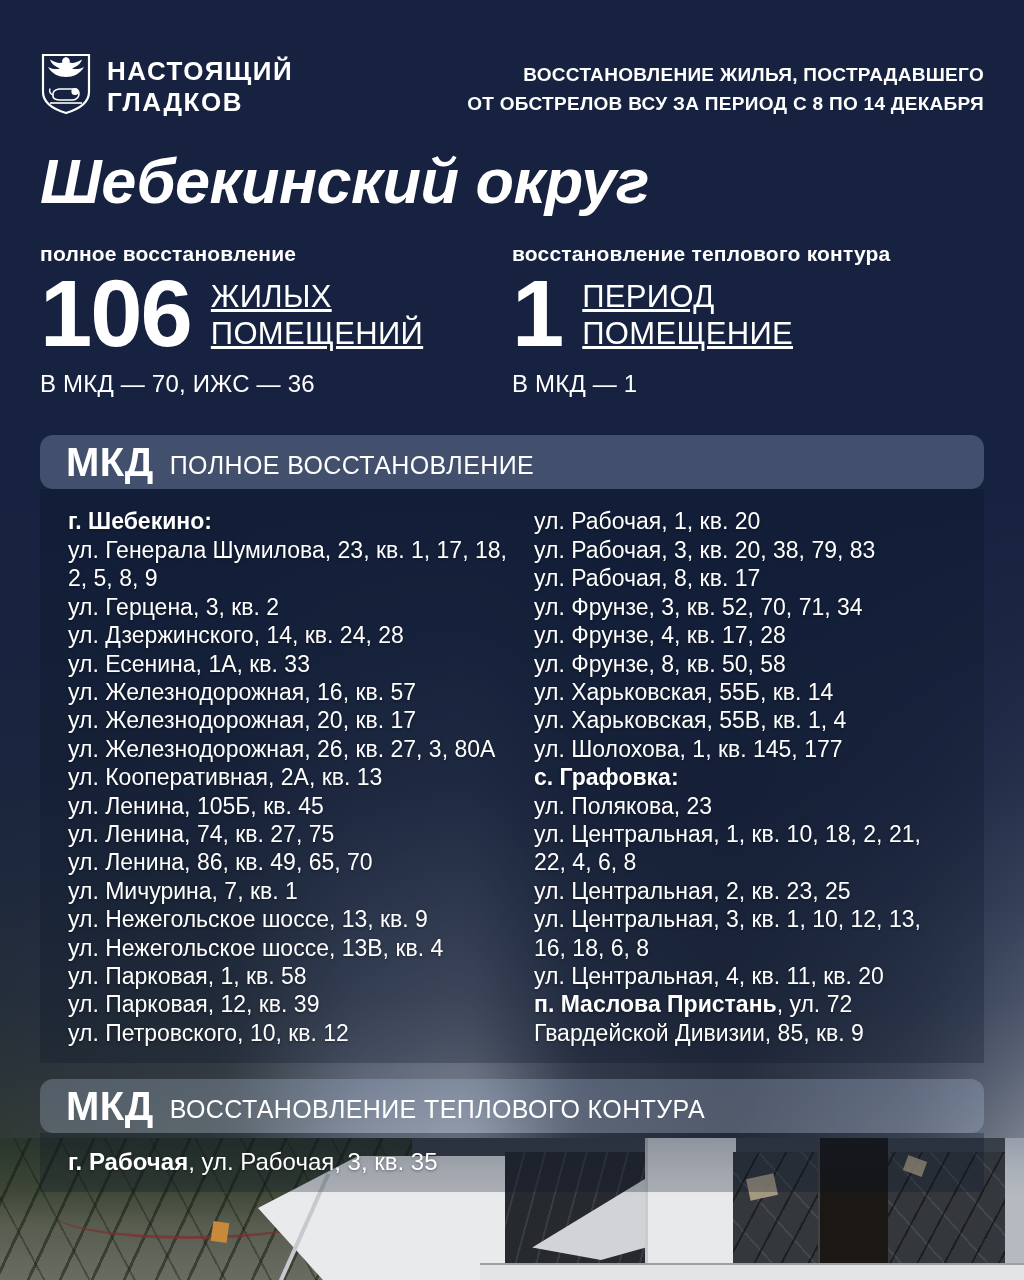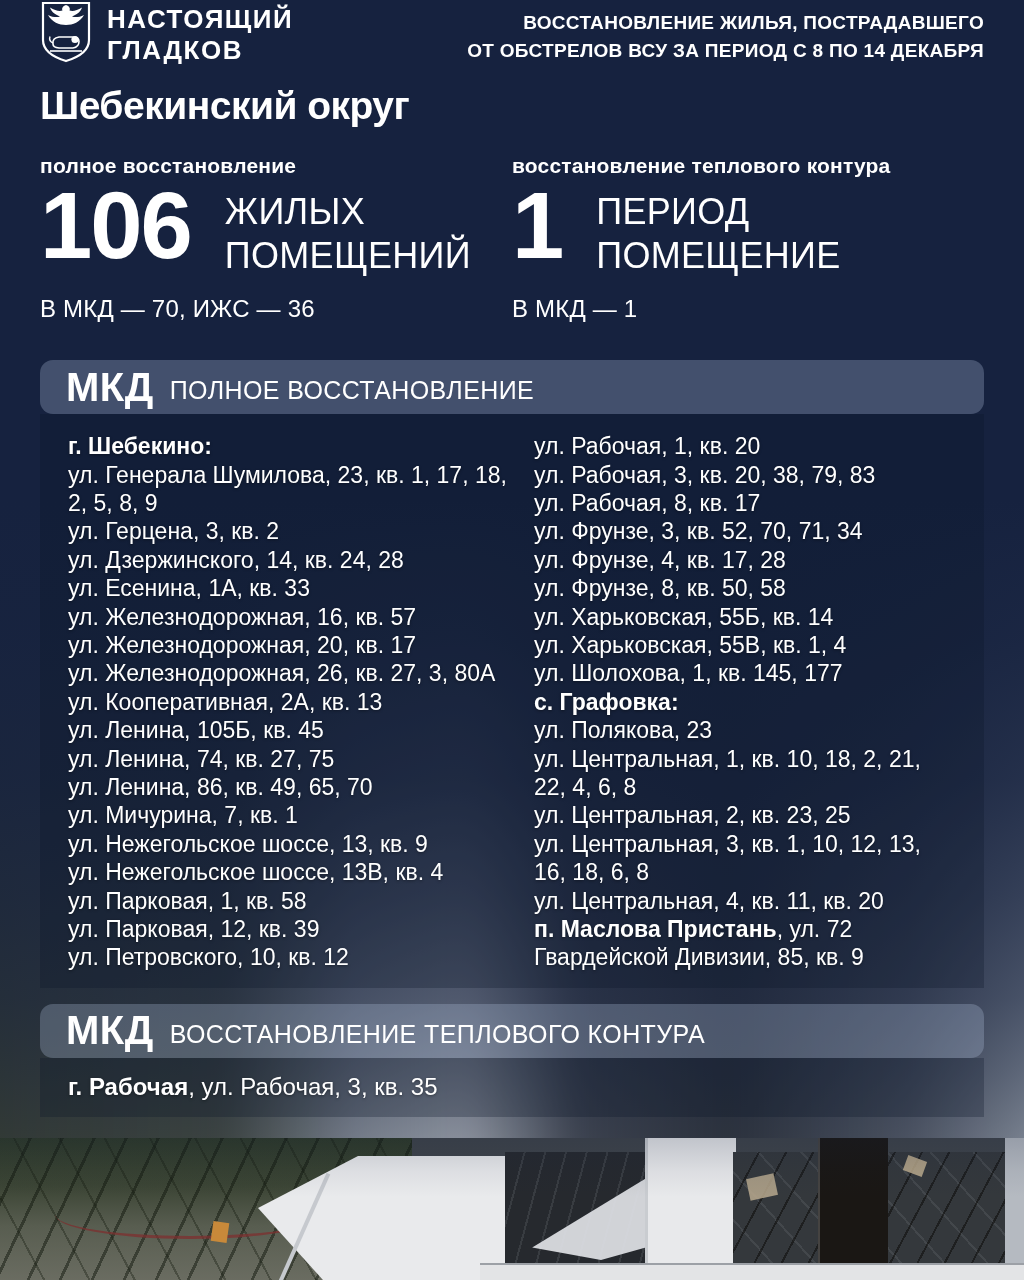--- a/index.html
+++ b/index.html
@@ -50,36 +50,36 @@
   .overlay{position:absolute;inset:0;pointer-events:none;
     background:linear-gradient(180deg,
       #16223F 0%, #16223F 39%,
       rgba(22,34,63,.96) 50%, rgba(22,34,63,.88) 61%,
       rgba(22,34,63,.74) 70%, rgba(22,34,63,.58) 78%,
       rgba(22,34,63,.38) 84%, rgba(22,34,63,.18) 89%,
       rgba(22,34,63,.06) 91.5%, rgba(22,34,63,0) 93.5%);}
 
   
   .content{position:absolute;inset:0;padding:0 40px;}
-  .hdr{display:flex;justify-content:space-between;align-items:center;}
+  .hdr{display:flex;justify-content:space-between;align-items:flex-end;padding-top:52px;}
   .logo{display:flex;gap:15px;align-items:flex-start;}
   .logo svg{display:block;}
   .logo-text{font-weight:bold;font-size:26px;line-height:1.2;letter-spacing:1.5px;padding-top:4px;}
   .banner{text-align:right;font-weight:bold;font-size:19px;line-height:1.5;
           letter-spacing:.3px;padding-top:8px;}
 
-  .title{margin:20px 0 0;font-size:39px;font-weight:bold;
+  .title{margin:30px 0 0;font-size:63px;font-style:italic;font-weight:bold;
          letter-spacing:-.5px;line-height:1.05;}
 
   .stats{display:flex;margin-top:27px;}
   .stat{width:484px;}
   .stat-label{font-size:21px;font-weight:bold;letter-spacing:.2px;}
   .stat-main{display:flex;margin-top:9px;}
   .stat-value{font-size:94px;font-weight:bold;line-height:.84;letter-spacing:-2px;}
-  .stat-unit{font-size:36px;line-height:1.22;margin-left:34px;margin-top:3px;letter-spacing:.3px;}
+  .stat-unit{font-size:31px;line-height:1.22;margin-left:20px;margin-top:3px;letter-spacing:.3px;text-decoration:underline;}
   .stat-breakdown{font-size:24px;margin-top:17px;letter-spacing:.2px;}
 
   .bar{margin-top:37px;height:54px;background:rgba(172,190,216,.30);
        display:flex;align-items:center;padding:0 26px;border-radius:13px;}
   .bar2{margin-top:16px;}
   .bar-tag{font-size:40px;font-weight:bold;letter-spacing:.5px;}
   .bar-sub{font-size:25px;margin-left:16px;margin-top:7px;letter-spacing:.4px;}
 
   .panel{background:rgba(12,21,40,.28);padding:18px 28px 16px;}
   .cols{display:flex;gap:14px;}

